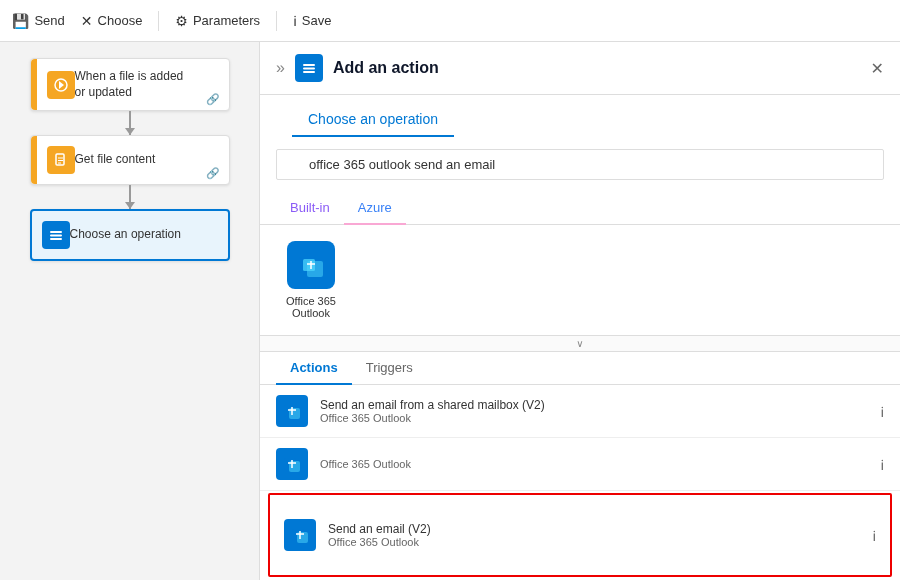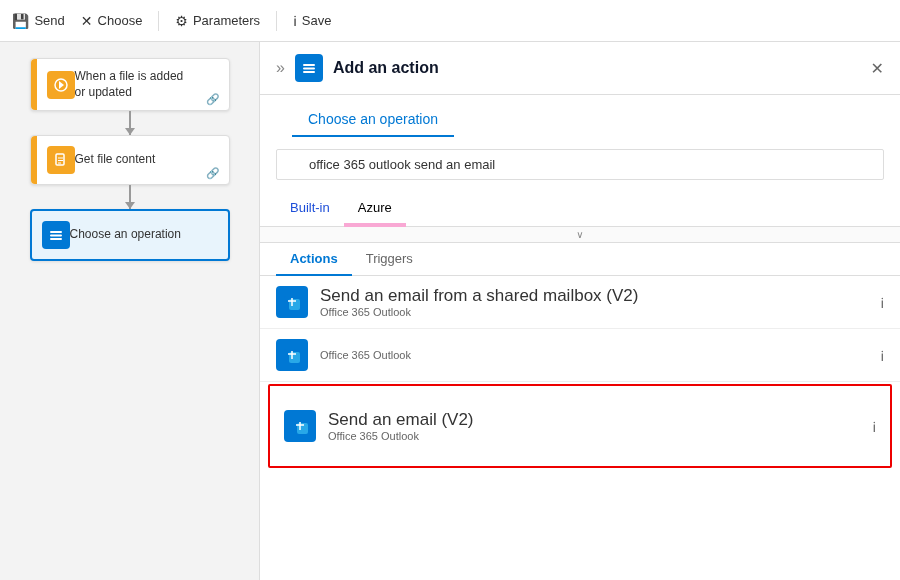--- a/index.html
+++ b/index.html
@@ -108,24 +108,24 @@
     .search-icon-in {
       position: absolute; left: 10px; top: 50%; transform: translateY(-50%);
       color: #666; font-size: 13px;
     }
 
     
     .tabs {
       display: flex; gap: 0; padding: 0 16px; border-bottom: 1px solid #ddd;
     }
     .tab {
-      padding: 8px 14px; font-size: 13px; color: #1d4ed8; cursor: pointer;
+      padding: 8px 14px; font-size: 13px; color: #8b5cf6; cursor: pointer;
       border-bottom: 2px solid transparent; margin-bottom: -1px;
     }
-    .tab.active { color: #000000; border-bottom: 4px solid #f9a8d4; }
+    .tab.active { color: #3b82f6; border-bottom: 2px solid #f9a8d4; }
 
     
     .connectors-area {
       padding: 16px; border-bottom: 1px solid #ddd;
     }
     .connector-item {
       display: flex; flex-direction: column; align-items: center; gap: 6px;
       width: 70px; cursor: pointer;
     }
     .connector-icon-box {
@@ -149,21 +149,21 @@
     .action-item {
       display: flex; align-items: center; gap: 12px;
       padding: 10px 16px; border-bottom: 1px solid #eee; cursor: pointer;
     }
     .action-item.highlighted { border: 2px solid #e00; margin: 2px 8px; border-radius: 2px; padding: 24px 14px; }
     .action-item-icon {
       width: 32px; height: 32px; background: #0078d4; border-radius: 4px;
       display: flex; align-items: center; justify-content: center; color: #fff; font-size: 14px; flex-shrink: 0;
     }
     .action-item-text { flex: 1; }
-    .action-item-title { font-size: 17px; color: #333; font-weight: 500; }
+    .action-item-title { font-size: 12px; color: #333; font-weight: 500; }
     .action-item-sub { font-size: 11px; color: #666; }
     .action-item-info { color: #666; font-size: 14px; }
 
     
     .action-list::-webkit-scrollbar { width: 6px; }
     .action-list::-webkit-scrollbar-track { background: #f1f1f1; }
     .action-list::-webkit-scrollbar-thumb { background: #ccc; border-radius: 3px; }
 
     
     .collapse-indicator {
@@ -282,20 +282,33 @@
         <span class="search-icon-in">🔍</span>
         <input class="search-box" type="text" value="office 365 outlook send an email" placeholder="office 365 outlook send an email" style="">
       </div>
     </div>
 
     <div class="tabs">
       <div class="tab">Built-in</div>
       <div class="tab active">Azure</div>
     </div>
 
+    <div class="connectors-area">
+      <div class="connector-item">
+        <div class="connector-icon-box">
+          <svg width="28" height="28" viewBox="0 0 28 28" fill="none">
+            <rect x="2" y="6" width="16" height="16" rx="2" fill="#0078d4"></rect>
+            <rect x="10" y="10" width="16" height="16" rx="2" fill="#28a8e8"></rect>
+            <rect x="6" y="8" width="12" height="12" rx="1.5" fill="#50d9ff" opacity="0.7"></rect>
+            <path d="M10 13 L18 13 M14 10 L14 18" stroke="white" stroke-width="1.5"></path>
+          </svg>
+        </div>
+        <span class="connector-label">Office 365<br>Outlook</span>
+      </div>
+    </div>
 
     <div class="collapse-indicator">
       <span>∨</span>
     </div>
 
     <div class="sub-tabs">
       <div class="sub-tab active">Actions</div>
       <div class="sub-tab">Triggers</div>
     </div>
 

